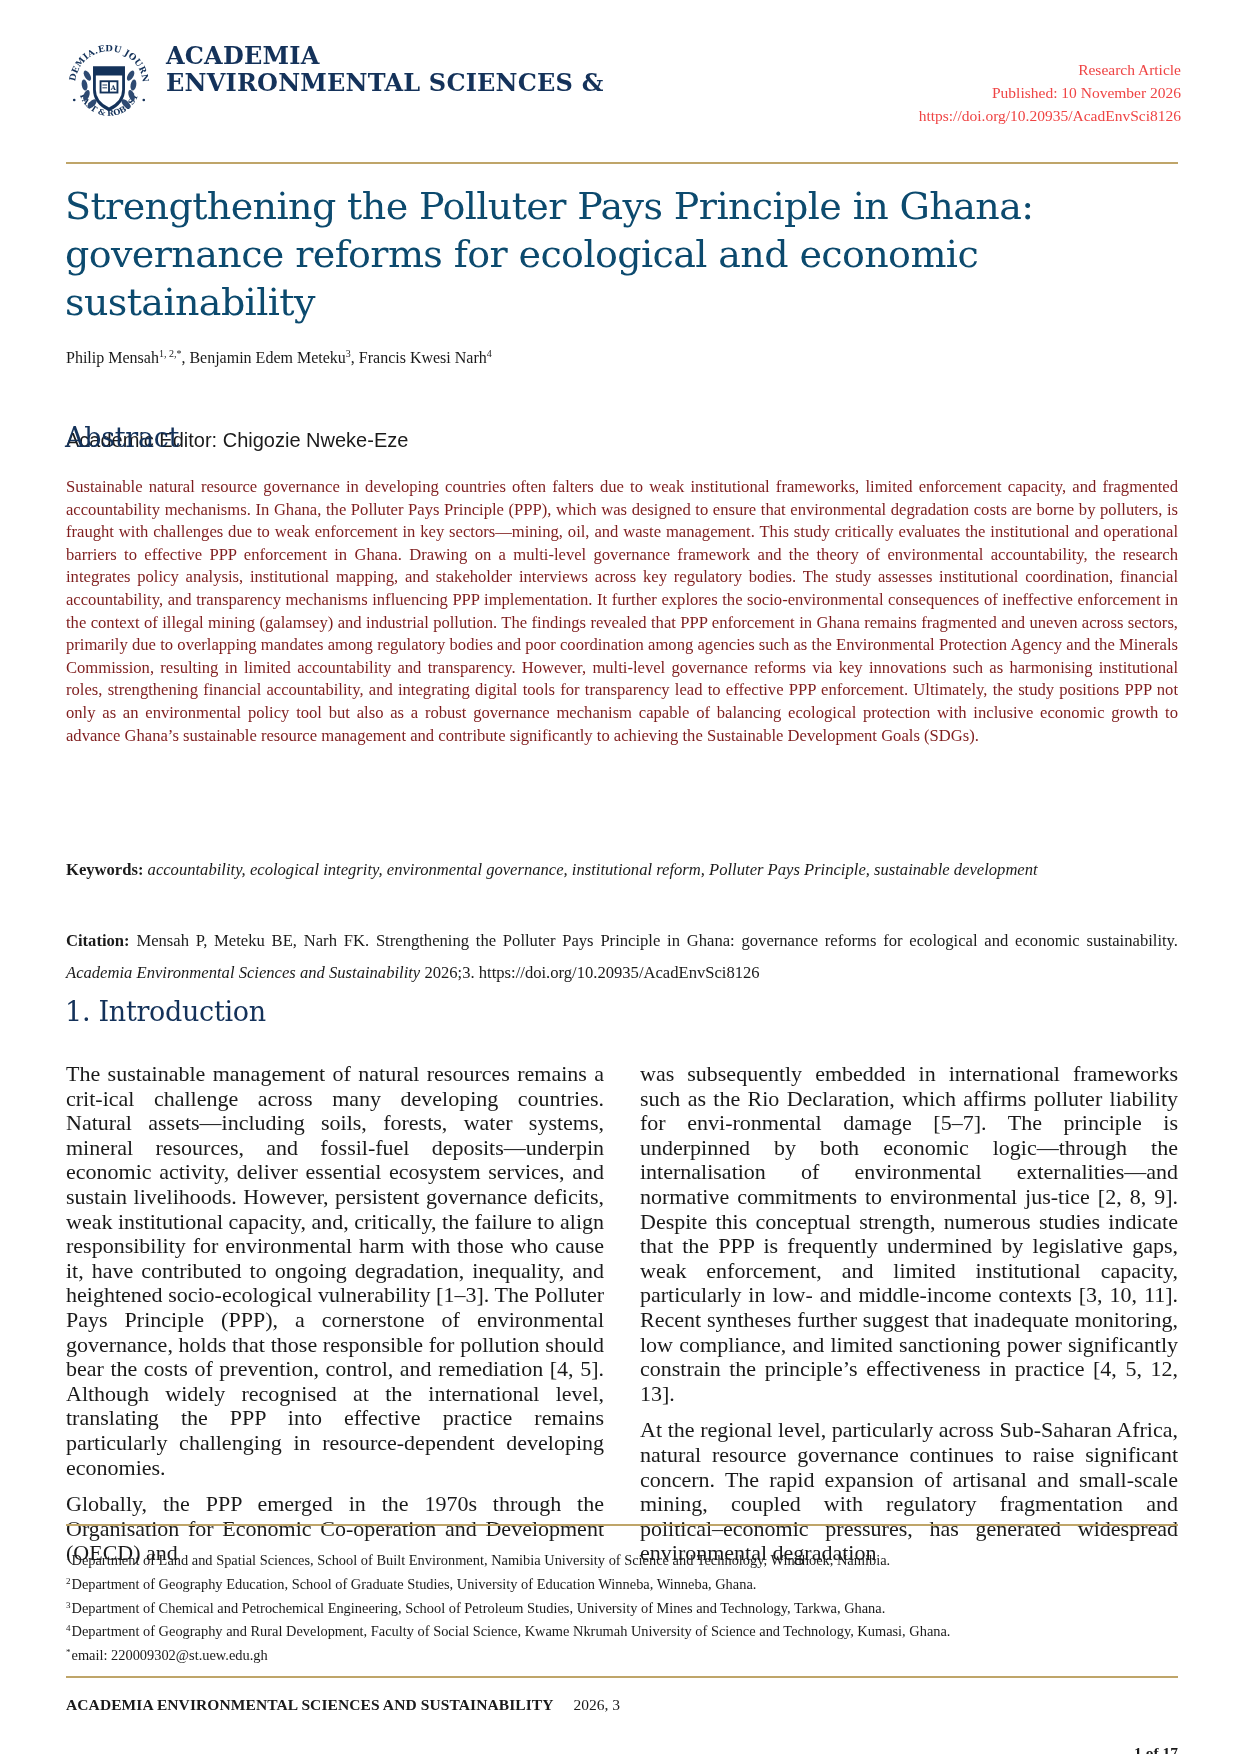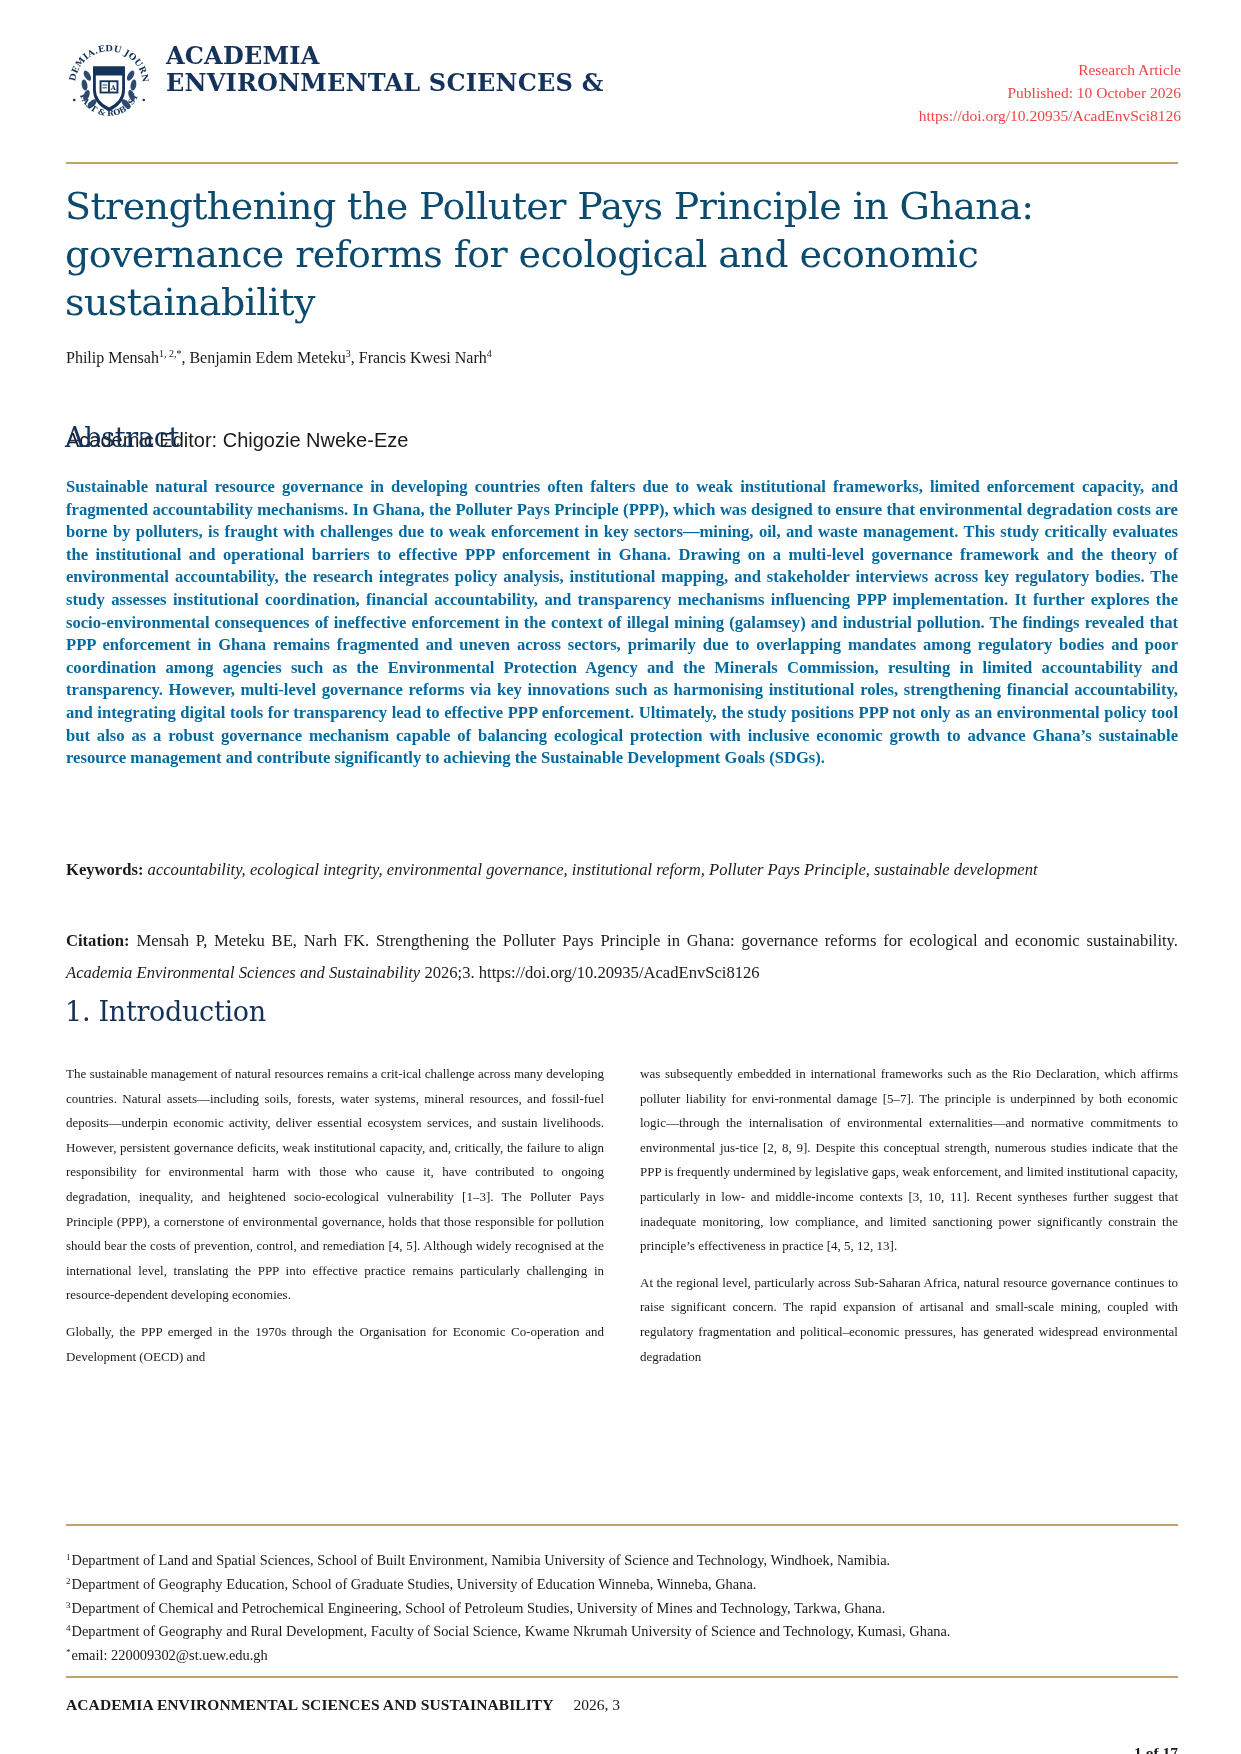--- a/index.html
+++ b/index.html
@@ -21,30 +21,30 @@
   .title { position: absolute; left: 65px; top: 182px; width: 1110px;
            font-family: "DejaVu Serif", serif; font-size: 38px; line-height: 48px; color:#0c4a6e;
            letter-spacing: -0.6px; font-weight: normal; }
   .authors { position: absolute; left: 66px; top: 348px; font-size: 16px; font-family: "Liberation Serif", serif; }
   .authors sup { font-size: 10px; vertical-align: 6px; }
   .editor { position: absolute; left: 66px; top: 383px; font-size: 20px; font-family: Liberation Sans, sans-serif; margin-top: 46px; }
 
   .h-section { position: absolute; left: 65px; color: #14325a; font-family: "DejaVu Serif", serif;
                font-size: 27px; font-weight: normal; letter-spacing: -0.3px; }
   .abstract { position: absolute; left: 66px; top: 476px; width: 1112px; font-family: "Liberation Serif", serif;
-              font-size: 16.6px; line-height: 22.6px; text-align: justify; color:#0369a1;font-weight:bold; }
+              font-size: 16.6px; line-height: 22.6px; text-align: justify; color:#7f1d1d; }
   .keywords { position: absolute; left: 66px; top: 858px; width: 1112px; font-family: "Liberation Serif", serif;
               font-size: 16.6px; line-height: 24px; }
   .keywords b, .citation b { font-weight: bold; }
   .keywords i { font-style: italic; }
   .citation { position: absolute; left: 66px; top: 925px; width: 1112px; font-family: "Liberation Serif", serif;
               font-size: 16.6px; line-height: 32px; text-align: justify; }
 
   .col { position: absolute; top: 1062px; width: 538px; font-family: "Liberation Serif", serif;
-         font-size: 13px; line-height: 24.6px; text-align: justify; }
+         font-size: 22px; line-height: 24.6px; text-align: justify; }
   .col p { margin: 0 0 12px 0; }
   .col-left { left: 66px; }
   .col-right { left: 640px; }
 
   .affils { position: absolute; left: 66px; top: 1547px; font-family: "Liberation Serif", serif;
             font-size: 14.4px; line-height: 20.8px; }
   .affils div { white-space: nowrap; }
   .affils sup { font-size: 9px; vertical-align: 5px; margin-right: 1px; }
 
   .footer { position: absolute; left: 66px; top: 1696px; width: 1112px; font-family: "Liberation Serif", serif;
@@ -94,21 +94,21 @@
     <circle cx="87" cy="66" r="1.4" fill="#14325a"></circle>
   </svg>
 
   <div class="journal-name">
     <div>ACADEMIA</div>
     <div>ENVIRONMENTAL SCIENCES &amp;</div>
   </div>
 
   <div class="meta">
     <div>Research Article</div>
-    <div>Published: 10 October 2026</div>
+    <div>Published: 10 November 2026</div>
     <div>https://doi.org/10.20935/AcadEnvSci8126</div>
   </div>
 
   <div class="rule" style="top:162px;"></div>
 
   <h1 class="title" style="margin:0;">Strengthening the Polluter Pays Principle in Ghana: governance reforms for ecological and economic sustainability</h1>
 
   <div class="authors">
     <span>Philip Mensah</span><sup>1, 2,*</sup>, <span>Benjamin Edem Meteku</span><sup>3</sup>, <span>Francis Kwesi Narh</span><sup>4</sup>
   </div>

